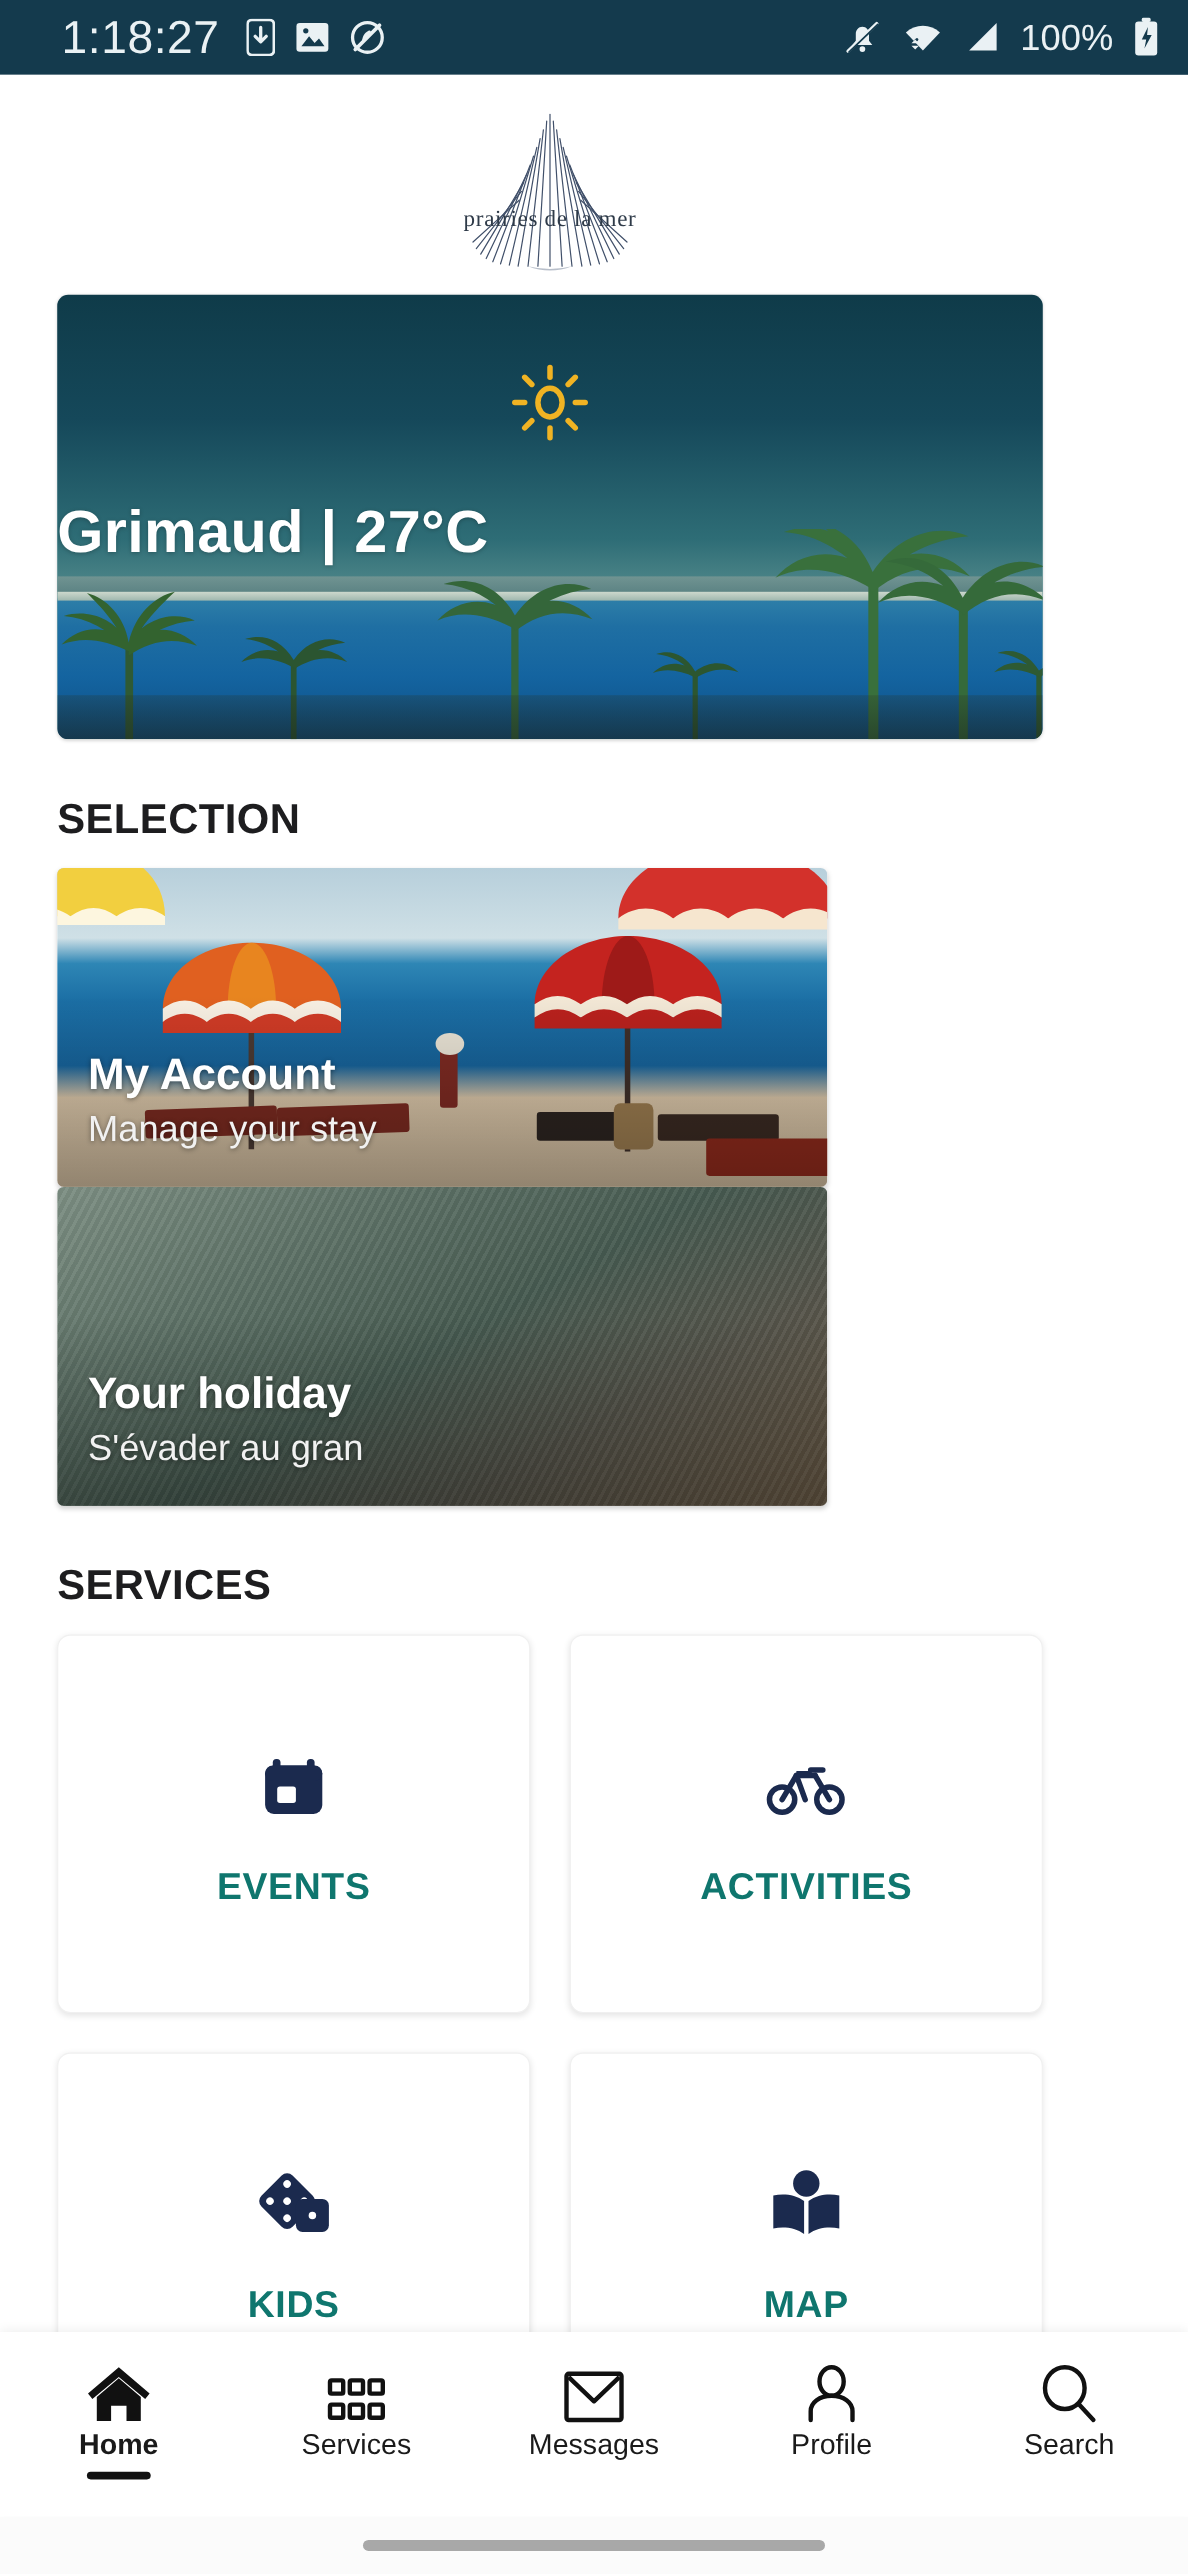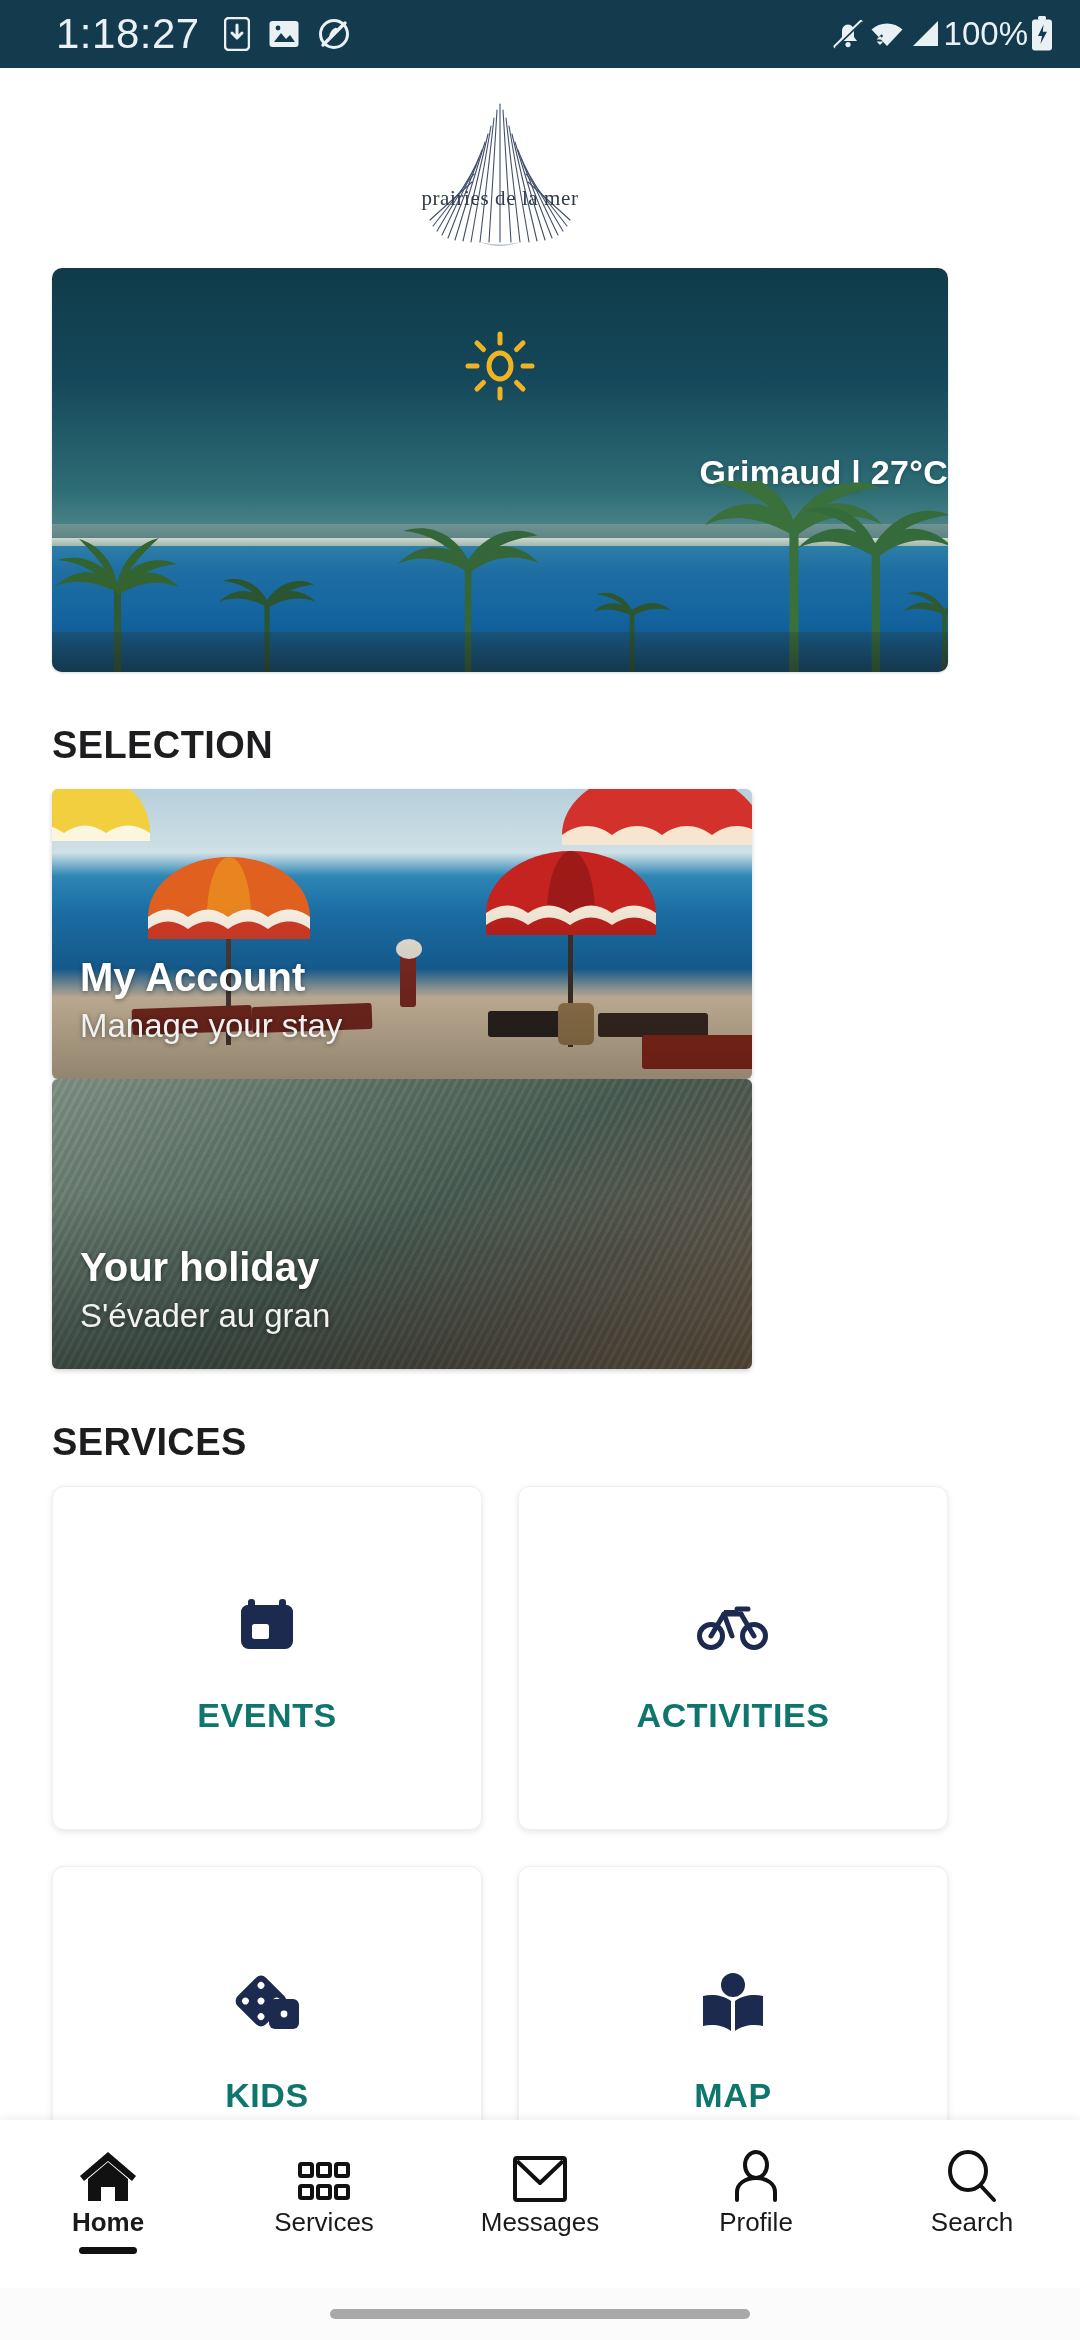--- a/index.html
+++ b/index.html
@@ -15,21 +15,21 @@
   .statusbar{
     height:68px; width:1080px;
     background:#143a4d;
     display:flex; align-items:center;
     padding:0 26px 0 56px;
     color:#eef4f6;
   }
   .sb-time{ font-size:42px; letter-spacing:.5px; font-weight:400; color:#eaf1f4;}
   .sb-left-icons{ display:flex; align-items:center; gap:18px; margin-left:24px;}
   .sb-spacer{ flex:1; }
-  .sb-right{ display:flex; align-items:center; gap:2px;}
+  .sb-right{ display:flex; align-items:center; gap:18px;}
   .sb-batt-text{ font-size:33px; color:#eaf1f4; letter-spacing:0px;}
   .sb-ic{ display:block; }
 
   
   .screen{
     position:absolute; top:68px; left:0; width:1000px; height:2052px;
     background:#fff; overflow:hidden;
   }
 
   
@@ -47,22 +47,22 @@
 
   
   .weather{
     margin:0 52px; height:404px; border-radius:10px; overflow:hidden;
     position:relative;
     background:linear-gradient(180deg,#0f3b49 0%,#15485a 28%,#2e6d76 55%,#6d9e9b 76%,#9dbfb4 90%,#b9cfc0 100%);
     box-shadow:0 1px 3px rgba(0,0,0,.16);
   }
   .w-sun{ position:absolute; left:50%; top:62px; transform:translateX(-50%); }
   .w-label{
-    position:absolute; left:0; right:0; top:185px; text-align:right;
-    color:#fff; font-size:34px; font-weight:700; letter-spacing:.3px;
+    position:absolute; left:0; right:0; top:185px; text-align:left;
+    color:#fff; font-size:54px; font-weight:700; letter-spacing:.3px;
     text-shadow:0 1px 4px rgba(0,0,0,.25);
   }
   
   .w-scene{ position:absolute; left:0; right:0; bottom:0; height:200px; overflow:hidden;}
   .w-sea{
     position:absolute; left:0; right:0; bottom:0; height:128px;
     background:linear-gradient(180deg,#2e7fa8 0%,#1f6fa3 20%,#1464a0 55%,#0d4f86 100%);
   }
   .w-horizon{
     position:absolute; left:0; right:0; bottom:126px; height:8px;

